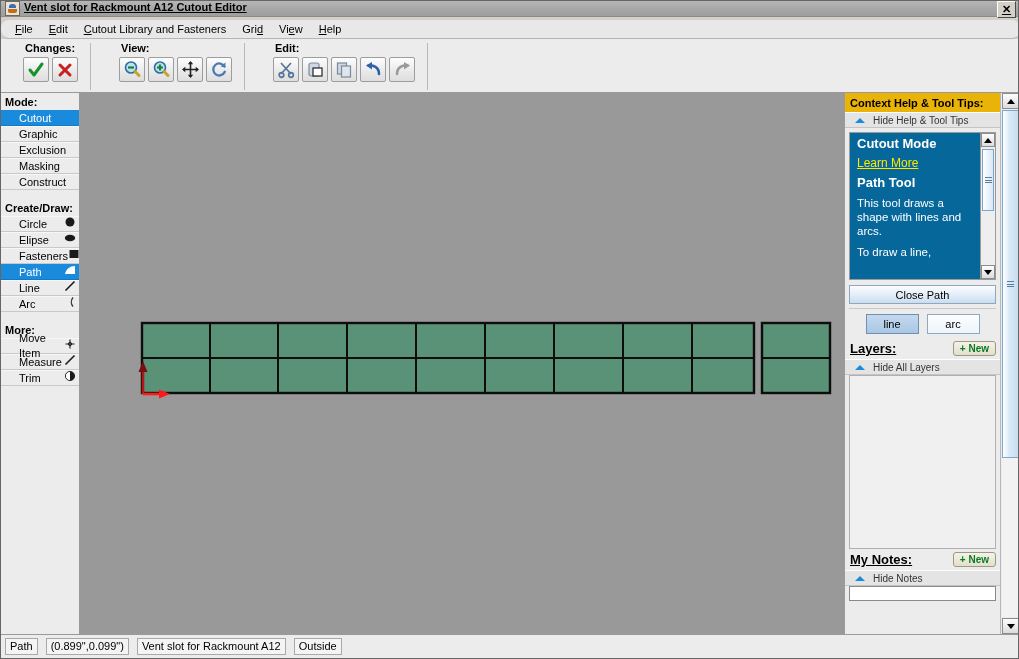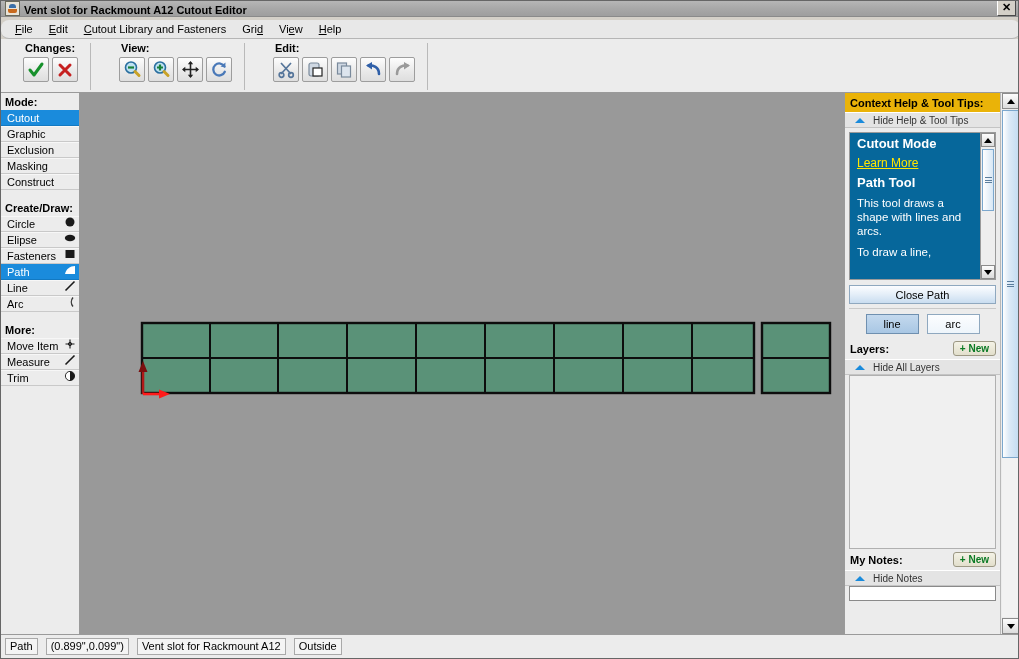--- a/index.html
+++ b/index.html
@@ -26,21 +26,22 @@
 
   
   .titlebar {
     position: absolute;
     left: 0; top: 0;
     width: 1019px; height: 16px;
     background: linear-gradient(to bottom, #b6b6b6 0%, #a8a8a8 50%, #9e9e9e 100%);
     border-bottom: 1px solid #8a8a8a;
     box-sizing: border-box;
     display: flex;
-    align-items: flex-end;
+    align-items: flex-start;
+    text-decoration: underline;
   }
   .title-icon {
     width: 13px; height: 13px;
     margin-left: 4px; margin-right: 4px;
     background: #e8e4d8;
     border: 1px solid #6b6b5c;
     position: relative;
     flex: 0 0 auto;
   }
   .title-icon::before {
@@ -194,21 +195,21 @@
     font-size: 11px;
     font-weight: bold;
     padding: 3px 0 2px 4px;
     color: #000;
   }
   .sb-item {
     height: 16px;
     line-height: 15px;
     font-size: 11px;
     color: #000;
-    padding-left: 6px;
+    padding-left: 18px;
     padding-right: 3px;
     border-top: 1px solid #f7f7f7;
     border-bottom: 1px solid #c9c9c9;
     background: #ececec;
     display: flex;
     align-items: center;
     justify-content: space-between;
     box-sizing: border-box;
     cursor: default;
   }
@@ -371,21 +372,21 @@
     background: linear-gradient(to bottom,#c4d9ee,#a9c7e4);
     border-color: #6f90b0;
   }
   .sec-head {
     display: flex;
     align-items: center;
     justify-content: space-between;
     padding: 3px 4px 3px 5px;
     background: #ececec;
   }
-  .sec-head .t { font-size: 11px; font-weight: bold; }
+  .sec-head .t { font-size: 13px; font-weight: bold; text-decoration: underline; }
   .new-btn {
     background: linear-gradient(to bottom,#f4f2e6,#e2dfcc);
     border: 1px solid #9c9884;
     border-radius: 3px;
     font-size: 10px;
     font-weight: bold;
     color: #0a7a24;
     padding: 1px 6px;
     box-sizing: border-box;
   }

